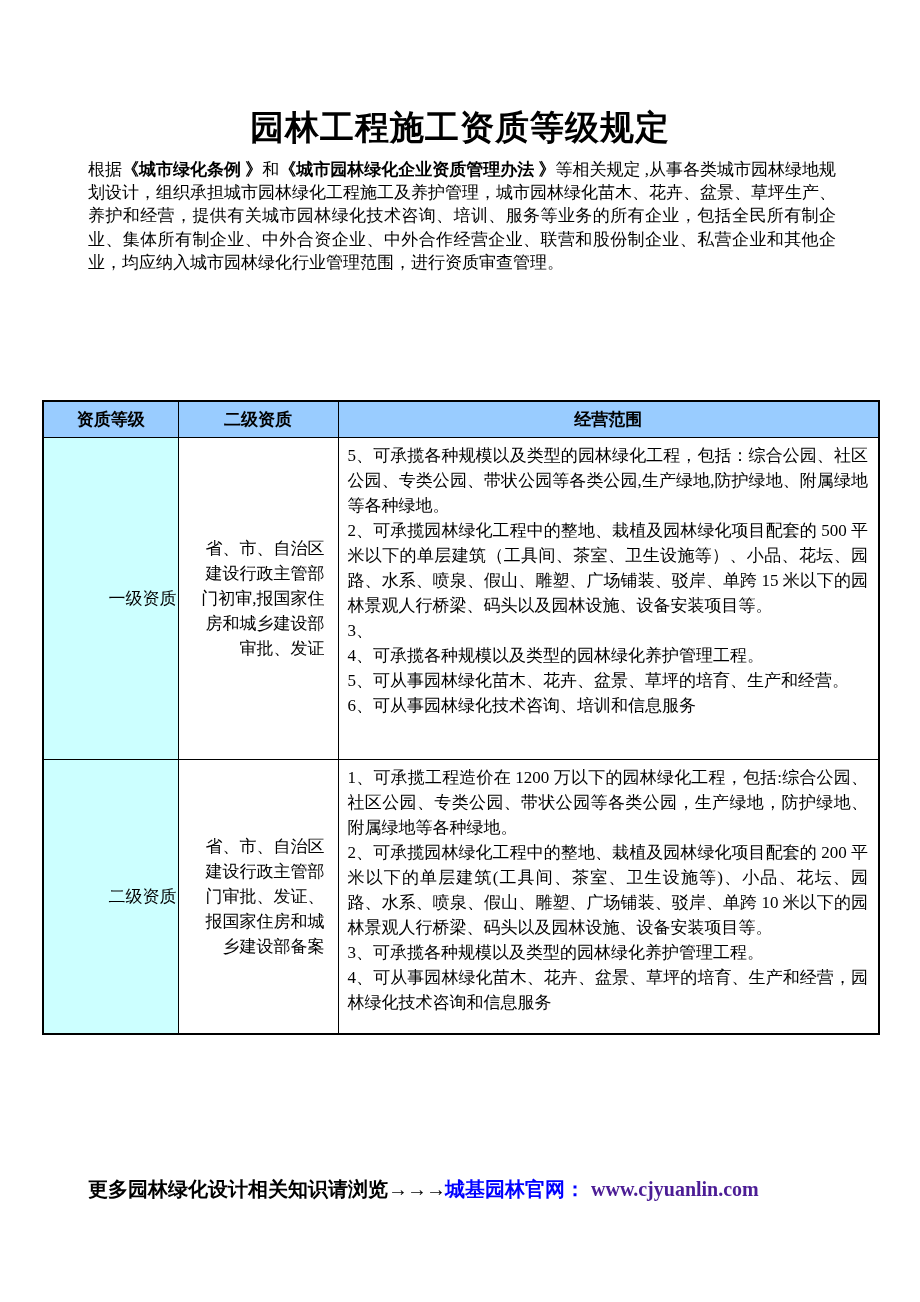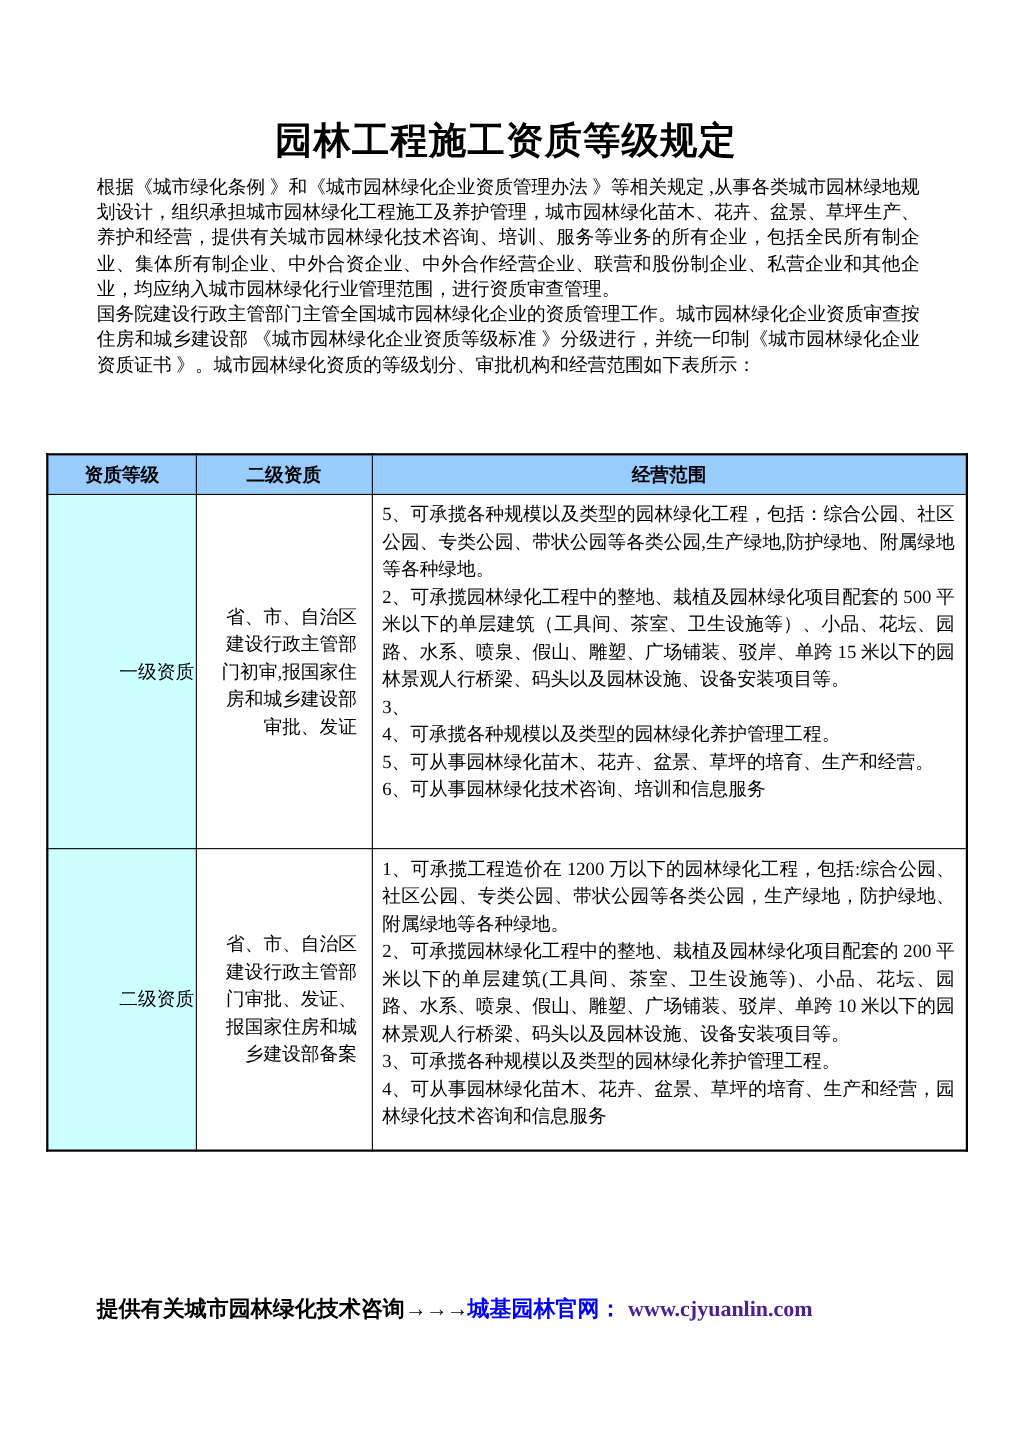--- a/index.html
+++ b/index.html
@@ -25,24 +25,24 @@
   .intro{
     position:absolute;
     top:158px;
     left:88px;
     width:748px;
     font-size:17px;
     line-height:23.2px;
     text-align:justify;
   }
   .intro p{margin:0;padding:0;}
-  .b{font-weight:normal;}
+  .b{font-weight:bold;}
   .doc-table{
     position:absolute;
-    top:412px;
+    top:400px;
     left:42px;
     width:836px;
     border-collapse:collapse;
     table-layout:fixed;
     border:2px solid #000000;
   }
   .doc-table th,.doc-table td{
     border:1px solid #000000;
     font-size:17px;
   }
@@ -87,21 +87,20 @@
 </style>
 </head>
 <body>
 
 <div class="page">
 
   <h1 class="doc-title">园林工程施工资质等级规定</h1>
 
   <div class="intro">
     <p><span>根据</span><span class="b">《城市绿化条例 》</span><span>和</span><span class="b">《城市园林绿化企业资质管理办法  》</span><span>等相关规定 ,从事各类城市园林绿地规划设计，组织承担城市园林绿化工程施工及养护管理，城市园林绿化苗木、花卉、盆景、草坪生产、养护和经营，提供有关城市园林绿化技术咨询、培训、服务等业务的所有企业，包括全民所有制企业、集体所有制企业、中外合资企业、中外合作经营企业、联营和股份制企业、私营企业和其他企业，均应纳入城市园林绿化行业管理范围，进行资质审查管理。</span></p>
-    <p>国务院建设行政主管部门主管全国城市园林绿化企业的资质管理工作。城市园林绿化企业资质审查按住房和城乡建设部  《城市园林绿化企业资质等级标准  》分级进行，并统一印制《城市园林绿化企业资质证书  》。城市园林绿化资质的等级划分、审批机构和经营范围如下表所示：</p>
   </div>
 
   <table class="doc-table">
     <colgroup>
       <col style="width:135px">
       <col style="width:160px">
       <col style="width:541px">
     </colgroup>
     <tbody>
         <tr>
@@ -128,16 +127,16 @@
         <div>1、可承揽工程造价在 1200 万以下的园林绿化工程，包括:综合公园、社区公园、专类公园、带状公园等各类公园，生产绿地，防护绿地、附属绿地等各种绿地。</div>
         <div>2、可承揽园林绿化工程中的整地、栽植及园林绿化项目配套的 200 平米以下的单层建筑(工具间、茶室、卫生设施等)、小品、花坛、园路、水系、喷泉、假山、雕塑、广场铺装、驳岸、单跨 10 米以下的园林景观人行桥梁、码头以及园林设施、设备安装项目等。</div>
         <div>3、可承揽各种规模以及类型的园林绿化养护管理工程。</div>
         <div>4、可从事园林绿化苗木、花卉、盆景、草坪的培育、生产和经营，园林绿化技术咨询和信息服务</div>
       </td>
     </tr>
   </tbody>
     </table>
 
   <div class="footer">
-    <span>提供有关城市园林绿化技术咨询</span><span class="arrows">→→→</span><span class="site">城基园林官网：</span><span class="url">www.cjyuanlin.com</span>
+    <span>更多园林绿化设计相关知识请浏览</span><span class="arrows">→→→</span><span class="site">城基园林官网：</span><span class="url">www.cjyuanlin.com</span>
   </div>
 
 </div>
 
 </body></html>

